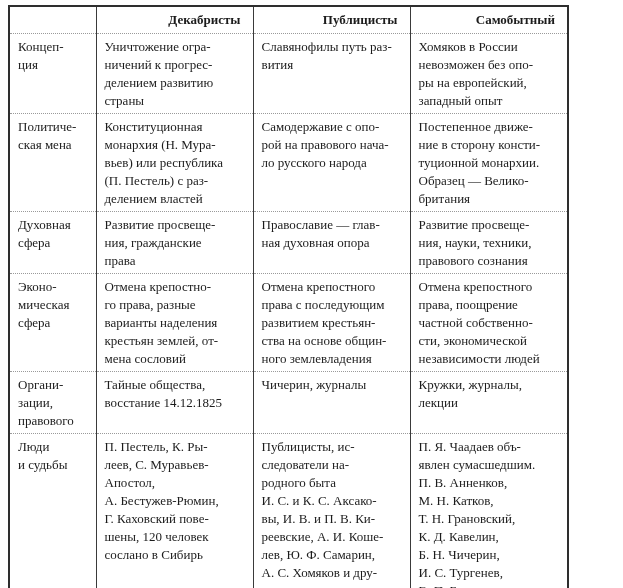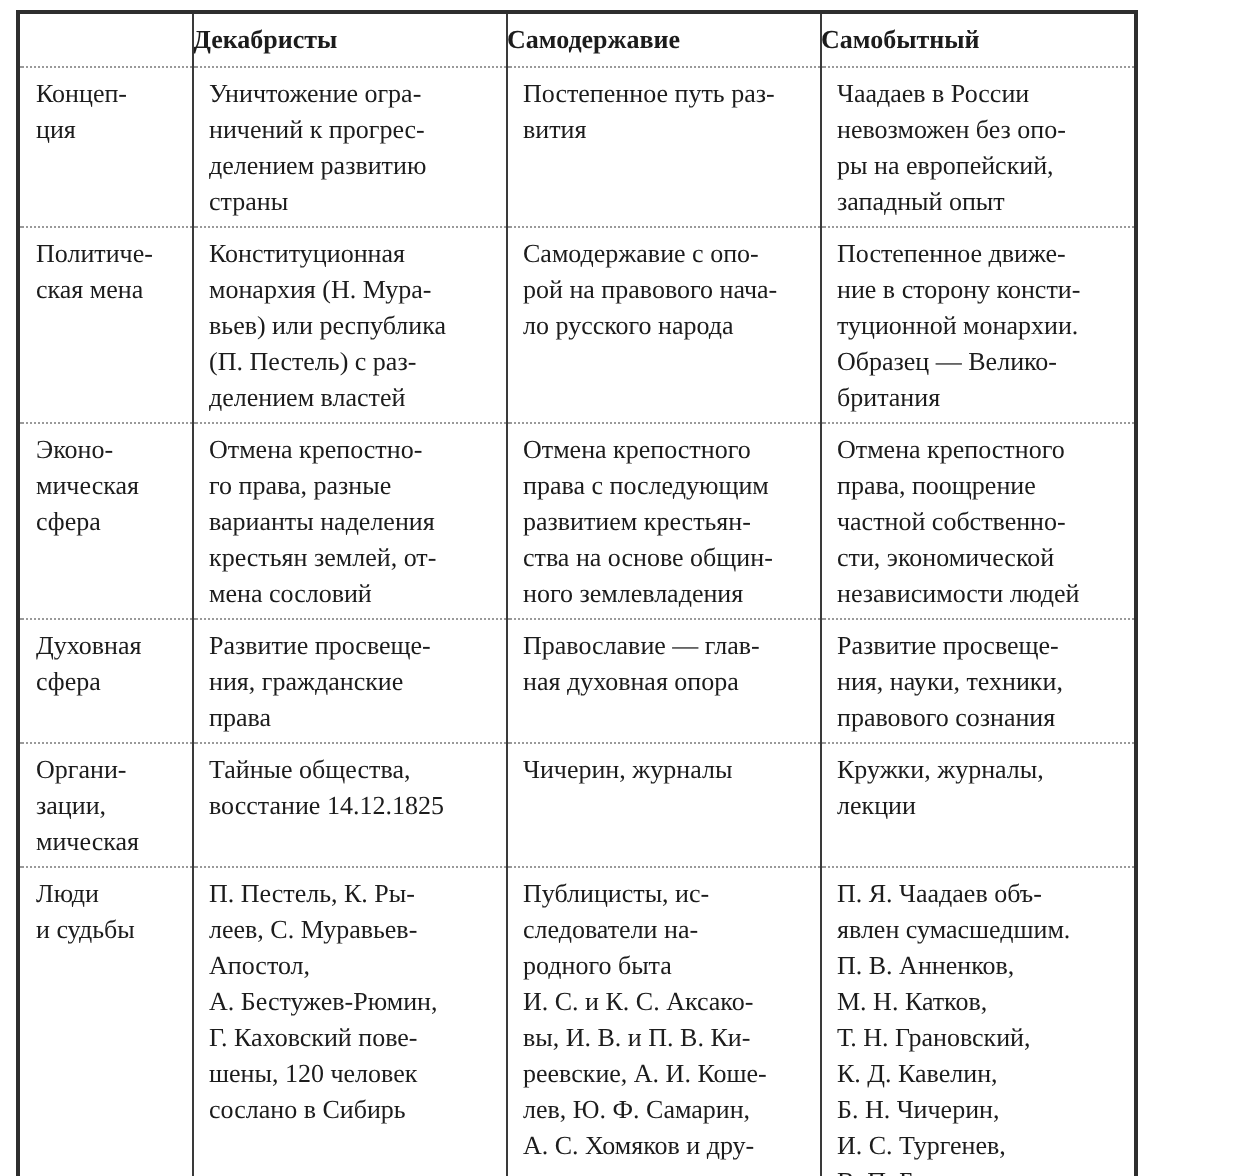--- a/index.html
+++ b/index.html
@@ -29,58 +29,58 @@
     text-align: left;
     font-weight: normal;
     font-size: 13px;
     line-height: 18px;
     padding: 4px 6px 3px 8px;
     white-space: pre-line;
     overflow: hidden;
   }
   table.cmp thead th {
     border-top: none;
-    text-align: left;
+    text-align: right;
     vertical-align: middle;
     font-weight: bold;
-    padding: 3px 0;
+    padding: 3px 12px;
     white-space: normal;
   }
   table.cmp th:first-child, table.cmp td:first-child { border-left: none; margin-top: 15px; }
 </style>
 </head>
 <body>
 
 <div class="page">
   <table class="cmp">
     <colgroup>
       <col style="width:87px">
       <col style="width:157px">
       <col style="width:157px">
       <col style="width:158px">
     </colgroup>
     <thead>
       <tr style="height:27px">
         <th></th>
         <th>Декабристы</th>
-        <th>Самодержавие</th>
+        <th>Публицисты</th>
         <th>Самобытный</th>
       </tr>
     </thead>
     <tbody>
       <tr style="height:73px">
         <td>Концеп-
 ция</td>
         <td>Уничтожение огра-
 ничений к прогрес-
 делением развитию
 страны</td>
-        <td>Постепенное путь раз-
+        <td>Славянофилы путь раз-
 вития</td>
-        <td>Чаадаев в России
+        <td>Хомяков в России
 невозможен без опо-
 ры на европейский,
 западный опыт</td>
       </tr>
       <tr style="height:95px">
         <td>Политиче-
 ская мена</td>
         <td>Конституционная
 монархия (Н. Мура-
 вьев) или республика
@@ -88,56 +88,56 @@
 делением властей</td>
         <td>Самодержавие с опо-
 рой на правового нача-
 ло русского народа</td>
         <td>Постепенное движе-
 ние в сторону консти-
 туционной монархии.
 Образец — Велико-
 британия</td>
       </tr>
+      <tr style="height:57px">
+        <td>Духовная
+сфера</td>
+        <td>Развитие просвеще-
+ния, гражданские
+права</td>
+        <td>Православие — глав-
+ная духовная опора</td>
+        <td>Развитие просвеще-
+ния, науки, техники,
+правового сознания</td>
+      </tr>
       <tr style="height:93px">
         <td>Эконо-
 мическая
 сфера</td>
         <td>Отмена крепостно-
 го права, разные
 варианты наделения
 крестьян землей, от-
 мена сословий</td>
         <td>Отмена крепостного
 права с последующим
 развитием крестьян-
 ства на основе общин-
 ного землевладения</td>
         <td>Отмена крепостного
 права, поощрение
 частной собственно-
 сти, экономической
 независимости людей</td>
       </tr>
-      <tr style="height:57px">
-        <td>Духовная
-сфера</td>
-        <td>Развитие просвеще-
-ния, гражданские
-права</td>
-        <td>Православие — глав-
-ная духовная опора</td>
-        <td>Развитие просвеще-
-ния, науки, техники,
-правового сознания</td>
-      </tr>
       <tr style="height:58px">
         <td>Органи-
 зации,
-мическая</td>
+правового</td>
         <td>Тайные общества,
 восстание 14.12.1825</td>
         <td>Чичерин, журналы</td>
         <td>Кружки, журналы,
 лекции</td>
       </tr>
       <tr style="height:160px">
         <td>Люди
 и судьбы</td>
         <td>П. Пестель, К. Ры-

